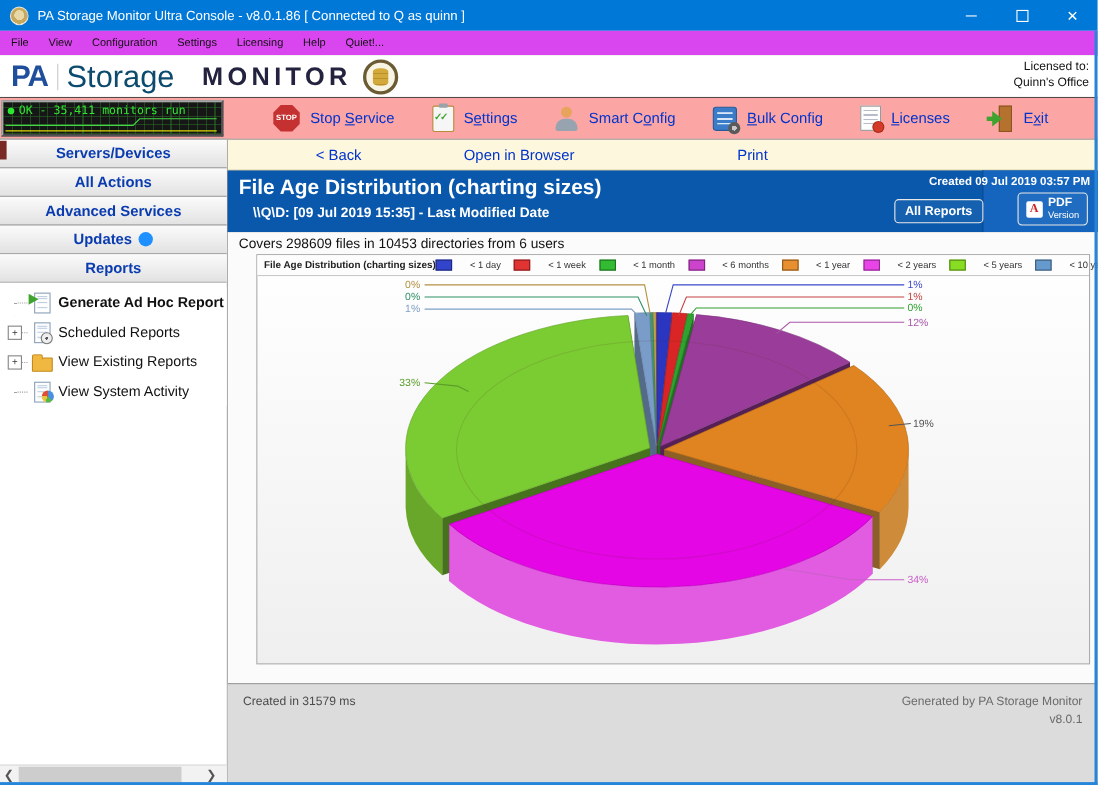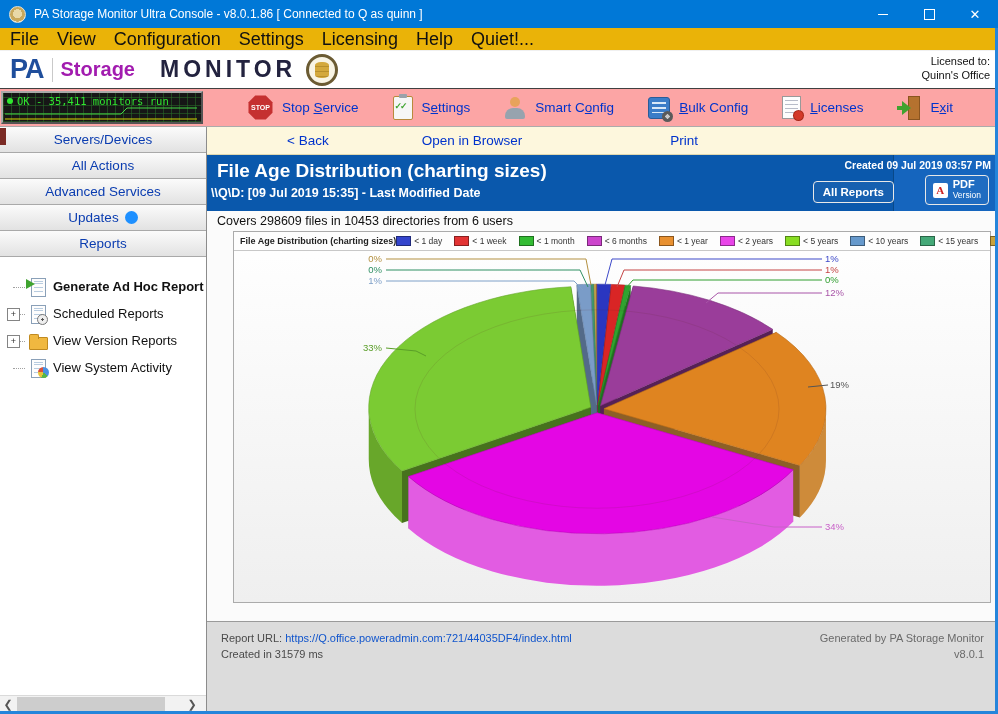--- a/index.html
+++ b/index.html
@@ -11,29 +11,29 @@
   
   .titlebar{height:28px;background:#0078D7;display:flex;align-items:center;color:#fff;font-size:12px}
   .app-icon{width:15px;height:15px;border-radius:50%;margin:0 8px 0 9px;background:radial-gradient(circle at 50% 45%,#E8D8A8 0 40%,#C8A85C 41% 70%,#F4EEDC 71%);border:1px solid #E8E2D0}
   .win-controls{margin-left:auto;display:flex;height:28px}
   .win-btn{width:46px;height:28px;display:flex;align-items:center;justify-content:center;color:#fff;cursor:pointer}
   .glyph-min{width:10px;height:1px;background:#fff}
   .glyph-max{width:9px;height:9px;border:1px solid #fff}
   .glyph-close{font-size:13px;line-height:13px}
 
   
-  .menubar{height:22px;background:#eab308;display:flex;align-items:center;font-size:18px;color:#111;border-bottom:1px solid #F0F0F0}
+  .menubar{height:22px;background:#d946ef;display:flex;align-items:center;font-size:10px;color:#111;border-bottom:1px solid #F0F0F0}
   .menu-item{padding:0 9px;cursor:pointer}
   .menu-item:first-child{padding-left:10px}
 
   
   .logobar{height:37px;background:#fff;display:flex;align-items:center;position:relative}
   .logo-pa{font-size:27px;font-weight:bold;color:#1F4E9C;margin-left:10px;letter-spacing:-1px}
   .logo-sep{width:1px;height:24px;background:#C9C9C9;margin:0 8px}
-  .logo-storage{font-size:20px;font-weight:bold;color:#a21caf;letter-spacing:0}
+  .logo-storage{font-size:28px;font-weight:normal;color:#0c4a6e;letter-spacing:0}
   .logo-monitor{font-size:23px;font-weight:bold;color:#23233F;letter-spacing:4px;margin-left:25px}
   .logo-db-icon{width:26px;height:26px;border-radius:50%;border:3px solid #6B5B33;margin-left:10px;background:#F8F4E4;position:relative}
   .logo-db-icon::after{content:"";position:absolute;left:6px;top:5px;width:14px;height:16px;background:repeating-linear-gradient(#D4A93C 0 4px,#B8902C 4px 5px);border-radius:6px/3px}
   .licensed{position:absolute;right:8px;top:3px;text-align:right;font-size:11px;color:#111;line-height:14px}
 
   
   .toolbar{height:37px;background:#fca5a5;border-top:1px solid #404040;border-bottom:1px solid #ABABAB;display:flex;align-items:center}
   .lcd{width:198px;height:29px;margin-left:1px;background:#161616;border:2px outset #A8A8A8;position:relative;overflow:hidden;
        background-image:repeating-linear-gradient(90deg,rgba(40,110,40,.55) 0 1px,transparent 1px 8px),repeating-linear-gradient(0deg,rgba(40,110,40,.55) 0 1px,transparent 1px 8px)}
   .lcd-row{display:flex;align-items:center;gap:4px;padding:2px 0 0 4px}
@@ -61,23 +61,23 @@
   .ic-exit::before{content:"";position:absolute;right:1px;top:0;width:10px;height:22px;background:#B5722F;border:1px solid #8A5520}
   .ic-exit::after{content:"";position:absolute;left:5px;top:5px;width:0;height:0;border-left:9px solid #3FA32F;border-top:7px solid transparent;border-bottom:7px solid transparent}
 
   
   .appbody{display:flex;height:585px}
   .sidebar{width:206px;position:relative;background:#fff}
   .sb-notch{position:absolute;left:0;top:1px;width:6px;height:17px;background:#7A2A24;z-index:5}
   .vdiv{width:1px;background:#8C8C8C}
   .sb-head{height:25px;margin-top:-1px;display:flex;align-items:center;justify-content:center;gap:6px;
            background:linear-gradient(#FBFBFB,#E2E2E2);border:1px solid #A9A9A9;border-left:none;border-right:none;
-           color:#0A3CB0;font-size:13.5px;font-weight:400;cursor:pointer;position:relative}
+           color:#0A3CB0;font-size:13.5px;font-weight:700;cursor:pointer;position:relative}
   .sb-badge{width:13px;height:13px;border-radius:50%;background:#1E90FF}
-  .tree{position:relative;margin-top:16px}
+  .tree{position:relative;margin-top:4px}
   .tree::before{content:"";position:absolute;left:12px;top:0;bottom:13px;border-left:1px dotted #A0A0A0}
   .tree-row{display:flex;align-items:center;height:27px;position:relative;padding-left:28px;cursor:pointer;background:#fff}
   .tree-row::before{content:"";position:absolute;left:13px;width:12px;border-top:1px dotted #A0A0A0;top:50%}
   .expander{position:absolute;left:7px;top:8px;width:11px;height:11px;border:1px solid #848484;background:#fff;font-size:9px;line-height:10px;text-align:center;color:#333;z-index:2}
   .tree-label{font-size:13px;color:#111;white-space:nowrap;overflow:hidden;margin-left:5px}
   .tree-row.bold .tree-label{font-weight:bold}
   .tree-ic{width:20px;height:22px;position:relative;flex:none}
   .ti-page::before{content:"";position:absolute;left:3px;top:2px;width:13px;height:17px;background:#FDFDFD;border:1px solid #8AA0B8;box-shadow:inset 0 -3px 0 #fff;background-image:repeating-linear-gradient(#B8CCE0 0 1px,transparent 1px 4px);background-position:2px 4px;background-size:9px 10px;background-repeat:repeat-y}
   .ti-adhoc::after{content:"";position:absolute;left:-2px;top:3px;width:0;height:0;border-left:9px solid #3FA32F;border-top:5px solid transparent;border-bottom:5px solid transparent}
   .ti-sched::after{content:"";position:absolute;right:0;bottom:0;width:9px;height:9px;border-radius:50%;border:1px solid #777;background:radial-gradient(circle,#555 0 20%,#EEE 21%)}
@@ -90,37 +90,37 @@
   .sb-thumb{position:absolute;left:17px;top:1px;width:148px;height:14px;background:#CDCDCD;cursor:pointer}
 
   
   .main{flex:1;display:flex;flex-direction:column;position:relative;background:#404040;min-width:0}
   .actionbar{height:27px;background:#FDF7DD;border-bottom:1px solid #E0D8B0;display:flex;align-items:center;font-size:13.5px;color:#0033CC}
   .ab-back{margin-left:80px;cursor:pointer}
   .ab-open{margin-left:93px;cursor:pointer}
   .ab-print{margin-left:148px;cursor:pointer}
   .bluehead{height:56px;background:#0A58AC;position:relative;color:#fff;flex:none}
   .bh-title{font-size:19px;font-weight:bold;padding:5px 0 0 10px;white-space:nowrap}
-  .bh-sub{font-size:12.5px;font-weight:600;padding:4px 0 0 4px;white-space:nowrap}
+  .bh-sub{font-size:12.5px;font-weight:600;padding:4px 0 0 23px;white-space:nowrap}
   .bh-right{position:absolute;right:0;top:0;bottom:0;width:104px;background:#1565BE;border-left:1px solid #084888}
   .bh-created{position:absolute;right:7px;top:4px;font-size:10.5px;white-space:nowrap;font-weight:600}
   .btn-allreports{position:absolute;right:104px;bottom:8px;border:1px solid #E8E8E8;border-radius:4px;padding:4px 9px;font-size:11.5px;font-weight:bold;background:rgba(255,255,255,.05);cursor:pointer;white-space:nowrap}
   .btn-pdf{position:absolute;right:9px;bottom:6px;border:1px solid #E8E8E8;border-radius:4px;padding:3px 7px;display:flex;align-items:center;gap:5px;cursor:pointer;background:rgba(255,255,255,.05)}
   .pdf-ic{width:15px;height:15px;background:#fff;border-radius:2px;color:#C22;font-weight:bold;font-size:11px;display:flex;align-items:center;justify-content:center;font-family:"Liberation Serif",serif}
   .pdf-txt{line-height:11px;text-align:left}
   .pdf-l1{font-size:11px;font-weight:bold}
   .pdf-l2{font-size:8.5px}
 
   .report{flex:1;position:relative;background:#FBFBFB}
   .summary{font-size:12.5px;color:#111;padding:3px 0 0 10px}
   .chart-frame{width:756px;margin:3px 0 0 26px;border:1px solid #ABABAB;background:linear-gradient(#FFFFFF,#EFEFEF)}
   .chart-legend{display:flex;align-items:center;height:18px;border-bottom:1px solid #C8C8C8;background:#FDFDFD;padding:0 6px}
   .cl-title{font-size:9px;font-weight:bold;color:#222;white-space:nowrap}
   .cl-items{margin-left:auto;display:flex;gap:12px}
-  .cl-item{display:flex;align-items:center;gap:3px;font-size:8.5px;color:#333;white-space:nowrap}
+  .cl-item{display:flex;align-items:center;gap:16px;font-size:8.5px;color:#333;white-space:nowrap}
   .cl-swatch{width:13px;height:8px;border:1px solid rgba(0,0,0,.35)}
   .report-footer{position:absolute;left:0;right:0;bottom:0;top:410px;background:#DCDCDC;border-top:1px solid #9A9A9A;font-size:11px;color:#4A4A4A;line-height:15.5px}
   .rf-left{padding:9px 0 0 14px}
   .rf-url{color:#1155CC;cursor:pointer}
   .rf-right{position:absolute;right:14px;top:9px;text-align:right;color:#6A6A6A}
 </style>
 </head>
 <body>
 
 <div class="window">
@@ -230,21 +230,21 @@
             <span class="tree-label">Generate Ad Hoc Report</span>
           </div>
           <div class="tree-row">
             <span class="expander">+</span>
             <span class="tree-ic ti-page ti-sched"></span>
             <span class="tree-label">Scheduled Reports</span>
           </div>
           <div class="tree-row">
             <span class="expander">+</span>
             <span class="tree-ic ti-folder"></span>
-            <span class="tree-label">View Version Reports</span>
+            <span class="tree-label">View Existing Reports</span>
           </div>
           <div class="tree-row">
             <span class="tree-ic ti-page ti-activity"></span>
             <span class="tree-label">View System Activity</span>
           </div>
         </div>
       <div class="sb-scroll">
         <span class="sb-arrow left">❮</span>
         <span class="sb-thumb"></span>
         <span class="sb-arrow right">❯</span>
@@ -379,24 +379,20 @@
               <text x="591" y="45" text-anchor="start" fill="#A855A8" font-size="9.5" font-family="&quot;Liberation Sans&quot;,sans-serif">12%</text>
               <polyline points="594,134 574,136" fill="none" stroke="#555555" stroke-width="1"></polyline>
               <text x="596" y="137" text-anchor="start" fill="#555555" font-size="9.5" font-family="&quot;Liberation Sans&quot;,sans-serif">19%</text>
               <polyline points="588,276 540,276 478,266" fill="none" stroke="#C85FC8" stroke-width="1"></polyline>
               <text x="591" y="279" text-anchor="start" fill="#C85FC8" font-size="9.5" font-family="&quot;Liberation Sans&quot;,sans-serif">34%</text>
             </svg>
         </div>
 
         <div class="report-footer">
           <div class="rf-left">
-            <div>
-              <span>Report URL:</span>
-              <span class="rf-url">https://Q.office.poweradmin.com:721/44035DF4/index.html</span>
-            </div>
             <div>Created in 31579 ms</div>
           </div>
           <div class="rf-right">
             <div>Generated by PA Storage Monitor</div>
             <div>v8.0.1</div>
           </div>
         </div>
       </div>
     </div>
   </div>

